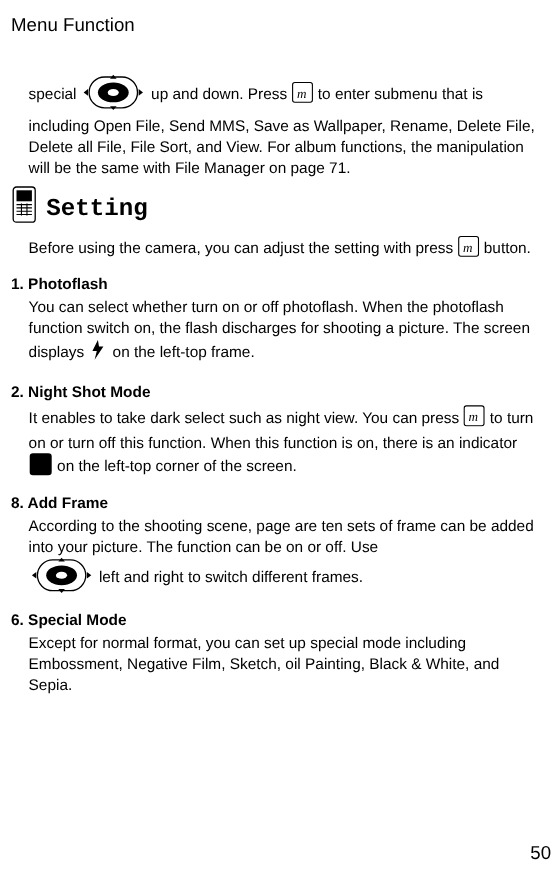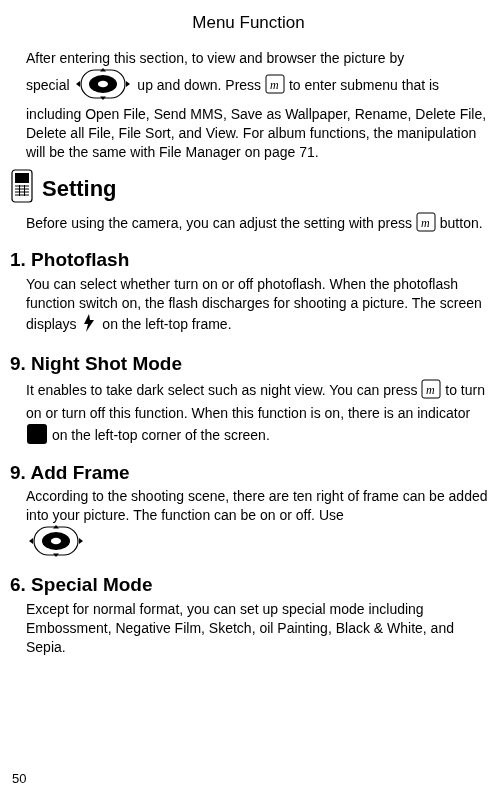--- a/index.html
+++ b/index.html
@@ -8,56 +8,57 @@
     height: 796px;
     background: #fff;
     font-family: Arial, Helvetica, sans-serif;
     color: #000;
     font-size: 14px;
     line-height: 1.35;
     padding: 12px 10px 10px 10px;
     position: relative;
   }
   .header {
-    text-align: center;
+    text-align: left;
     font-size: 17px;
     margin-bottom: 14px;
     padding-right: 4px;
   }
   .heading-with-icon {
     display: flex;
     align-items: center;
     gap: 8px;
     margin-top: 8px;
     margin-bottom: 4px;
+    font-family: Liberation Mono, monospace;
   }
   .h-setting {
     font-size: 22px;
     font-weight: bold;
   }
   .h-num {
-    font-size: 19px;
+    font-size: 14px;
     font-weight: bold;
     margin-top: 10px;
     margin-bottom: 2px;
   }
   .link {
     color: #000;
   }
   .inline-icon {
     display: inline-block;
     vertical-align: middle;
   }
   .page-num {
     position: absolute;
     bottom: 8px;
     left: 0;
     right: 0;
-    text-align: left;
-    font-size: 13px;
+    text-align: right;
+    font-size: 17px;
     padding-left: 12px;
   }
   .nav-pad {
     width: 60px;
     height: 32px;
   }
   .m-key {
     width: 20px;
     height: 20px;
   }
@@ -114,21 +115,21 @@
       <line x1="5" y1="26" x2="19" y2="26" stroke="#000" stroke-width="1"></line>
       <line x1="9.5" y1="16" x2="9.5" y2="27" stroke="#000" stroke-width="1"></line>
       <line x1="14.5" y1="16" x2="14.5" y2="27" stroke="#000" stroke-width="1"></line>
     </g>
   </defs>
 </svg>
 
 <div class="header">Menu Function</div>
 
 <p class="para">
-  <span>After entering this section, to view and browser the picture by</span><br>
+  <br>
   <span>special </span>
   <span class="inline-icon"><svg class="nav-pad" viewBox="0 0 60 32">
         <use href="#navpad"></use>
       </svg></span>
   <span> up and down.   Press </span>
   <span class="inline-icon"><svg class="m-key" viewBox="0 0 20 20">
         <use href="#mkey"></use>
       </svg></span>
   <span> to enter submenu that is including Open File, Send MMS, Save as Wallpaper, Rename, Delete File, Delete all File, File Sort, and View.   For album functions, the manipulation will be the same with File Manager </span><span class="link">on page 71.</span>
 </p>
@@ -150,39 +151,40 @@
 
 <div class="h-num">1. Photoflash</div>
 <p class="para">
   <span>You can select whether turn on or off photoflash.   When the photoflash function switch on, the flash discharges for shooting a picture.    The screen displays  </span>
   <span class="inline-icon"><svg class="flash-ico" viewBox="0 0 18 20">
         <use href="#flash"></use>
       </svg></span>
   <span>  on the left-top frame.</span>
 </p>
 
-<div class="h-num" style="margin-top:14px">9. Night Shot Mode</div>
+<div class="h-num" style="margin-top:14px">2. Night Shot Mode</div>
 <p class="para">
   <span>It enables to take dark select such as night view.   You can press </span>
   <span class="inline-icon"><svg class="m-key" viewBox="0 0 20 20">
         <use href="#mkey"></use>
       </svg></span>
   <span> to turn on or turn off this function.   When this function is on, there is an indicator </span>
   <span class="inline-icon"><svg class="moon-ico" viewBox="0 0 22 22">
         <use href="#moon"></use>
       </svg></span>
   <span> on the left-top corner of the screen.</span>
 </p>
 
-<div class="h-num">9. Add Frame</div>
+<div class="h-num">8. Add Frame</div>
 <p class="para">
-  <span>According to the shooting scene, there are ten right of frame can be added into your picture.   The function can be on or off. Use </span><br>
+  <span>According to the shooting scene, page are ten sets of frame can be added into your picture.   The function can be on or off. Use </span><br>
   <span class="inline-icon"><svg class="nav-pad" viewBox="0 0 60 32">
         <use href="#navpad"></use>
       </svg></span>
+  <span> left and right to switch different frames.</span>
 </p>
 
 <div class="h-num">6. Special Mode</div>
 <p class="para">
   <span>Except for normal format, you can set up special mode including Embossment, Negative Film, Sketch, oil Painting, Black &amp; White, and Sepia.</span>
 </p>
 
 <div class="page-num">50</div>
 
 </body></html>

